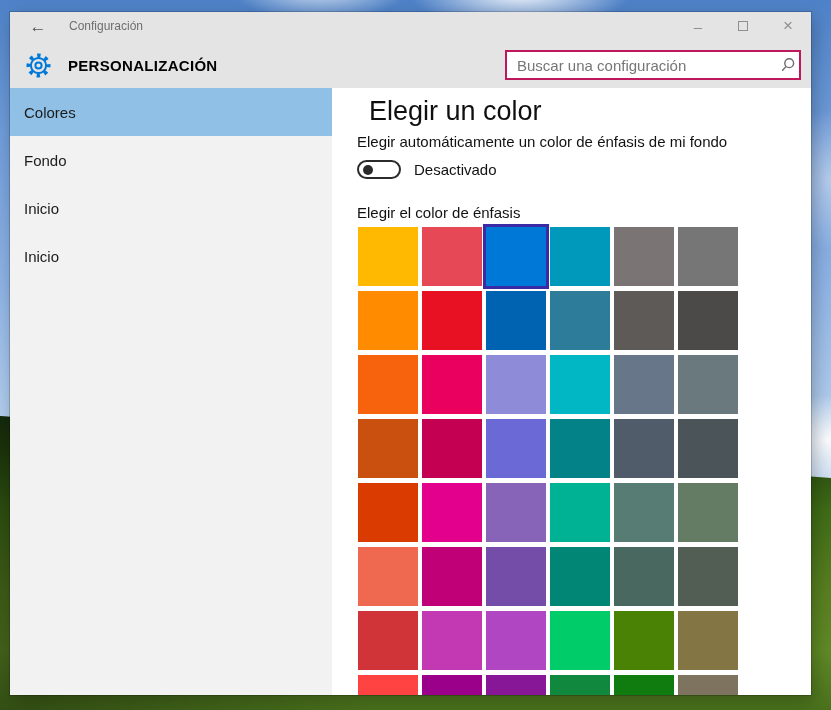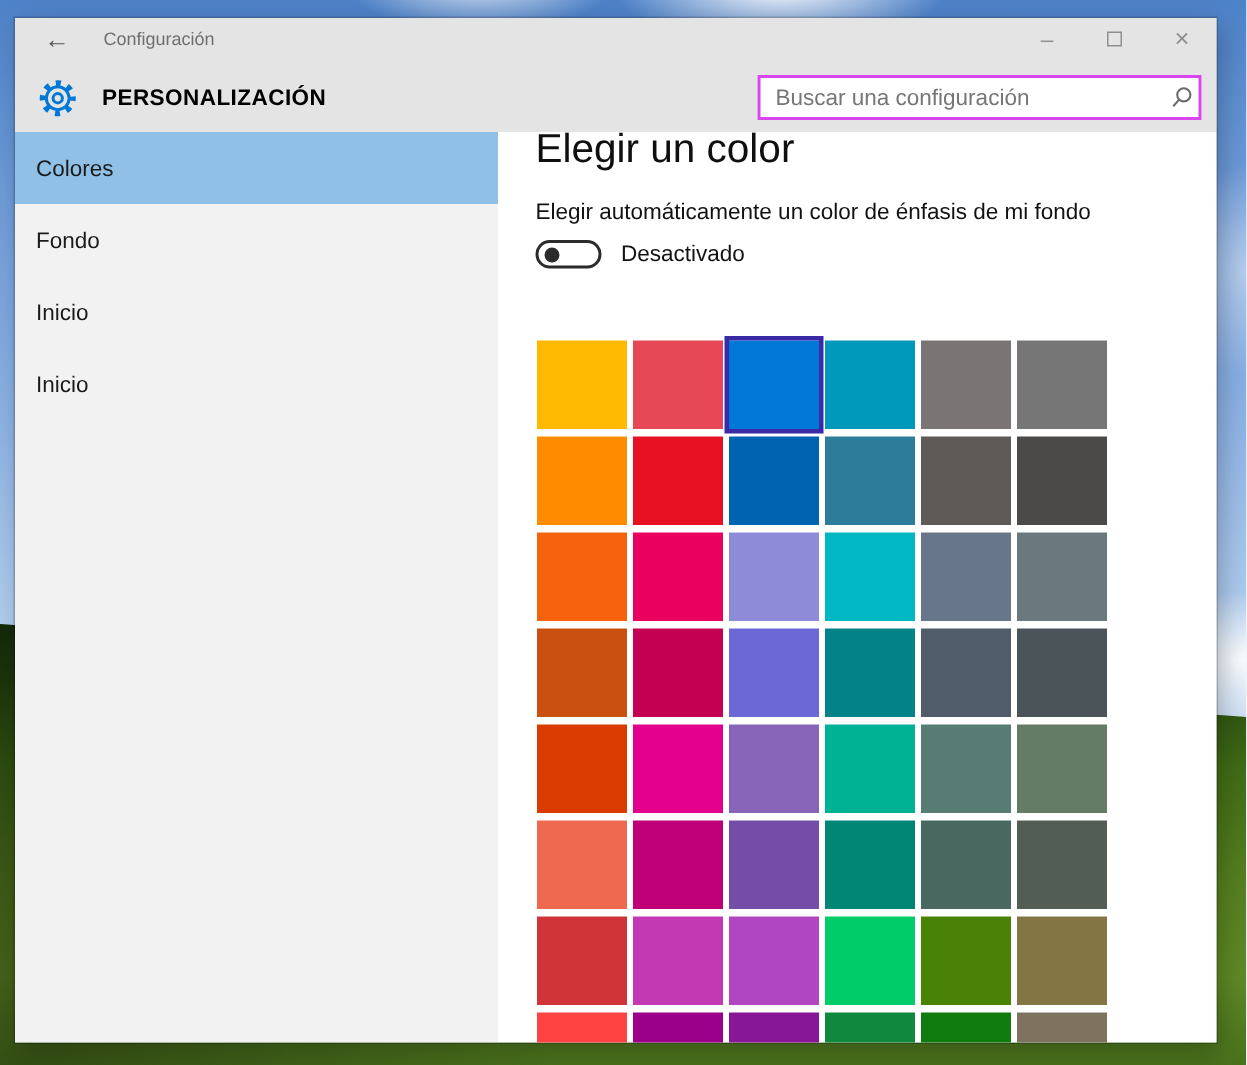--- a/index.html
+++ b/index.html
@@ -42,35 +42,35 @@
   .win-controls { position:absolute; top:0; right:8px; height:28px; display:flex; gap:15px; }
   .ctrl { width:30px; height:28px; display:flex; align-items:center; justify-content:center; color:#8f8f8f; }
   .ctrl.min { font-size:15px; }
   .ctrl.max span { width:10px; height:10px; border:1px solid #8f8f8f; display:block; }
   .ctrl.close { font-size:17px; }
 
   .gear { position:absolute; left:15px; top:40px; }
   .section-title { position:absolute; left:58px; top:45px; font-size:15px; font-weight:600;
     letter-spacing:.3px; color:#000; }
   .search-box { position:absolute; right:10px; top:38px; width:296px; height:30px;
-    background:#fff; border:2px solid #d946ef; display:flex; align-items:center; }
+    background:#fff; border:2px solid #be185d; display:flex; align-items:center; }
   .search-box input { flex:1; border:none; outline:none; background:transparent;
     font-family:inherit; font-size:15px; color:#333; padding:0 4px 0 10px; }
   .search-box input::placeholder { color:#767676; }
   .search-glyph { width:22px; display:flex; align-items:center; justify-content:center; }
 
   
   .body-row { display:flex; height:607px; }
   .sidebar { width:322px; background:var(--sidebar-bg,#f2f2f2); flex-shrink:0; }
   .side-item { height:48px; display:flex; align-items:center; padding-left:14px;
     font-size:15px; color:#1b1b1b; cursor:default; }
   .side-item.selected { background:var(--sidebar-selected,#90c0e5); }
 
   .main { flex:1; position:relative; background:#fff; }
-  .page-heading { position:absolute; left:25px; top:-4px; margin:0;
+  .page-heading { position:absolute; left:25px; top:-4px; margin:12px;
     font-size:27px; font-weight:300; color:#0f0f0f; }
   .auto-label { position:absolute; left:25px; top:45px; font-size:15px; color:#121212; }
   .toggle-row { position:absolute; left:25px; top:72px; display:flex; align-items:center; gap:13px; }
   .toggle { width:44px; height:19px; border:2px solid var(--toggle-color,#2b2b2b);
     border-radius:11px; position:relative; }
   .toggle .knob { position:absolute; left:4px; top:2.5px; width:10px; height:10px;
     border-radius:50%; background:var(--toggle-color,#2b2b2b); }
   .toggle-state { font-size:15px; color:#121212; }
   .accent-label { position:absolute; left:25px; top:116px; font-size:15px; color:#121212; }
 
@@ -138,20 +138,21 @@
 
       <div class="auto-label">Elegir automáticamente un color de énfasis de mi fondo</div>
 
       <div class="toggle-row">
         <div class="toggle">
           <span class="knob"></span>
         </div>
         <span class="toggle-state">Desactivado</span>
       </div>
 
+      <div class="accent-label">Elegir el color de énfasis</div>
 
       <div class="swatch-grid">
           <div class="swatch" style="background: rgb(255, 185, 0);"></div>
           <div class="swatch" style="background: rgb(231, 72, 86);"></div>
           <div class="swatch selected" style="background: rgb(0, 120, 215);"></div>
           <div class="swatch" style="background: rgb(0, 153, 188);"></div>
           <div class="swatch" style="background: rgb(122, 117, 116);"></div>
           <div class="swatch" style="background: rgb(118, 118, 118);"></div>
           <div class="swatch" style="background: rgb(255, 140, 0);"></div>
           <div class="swatch" style="background: rgb(232, 17, 35);"></div>

